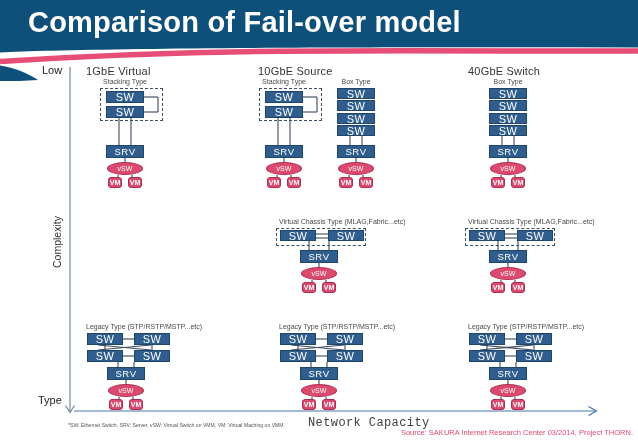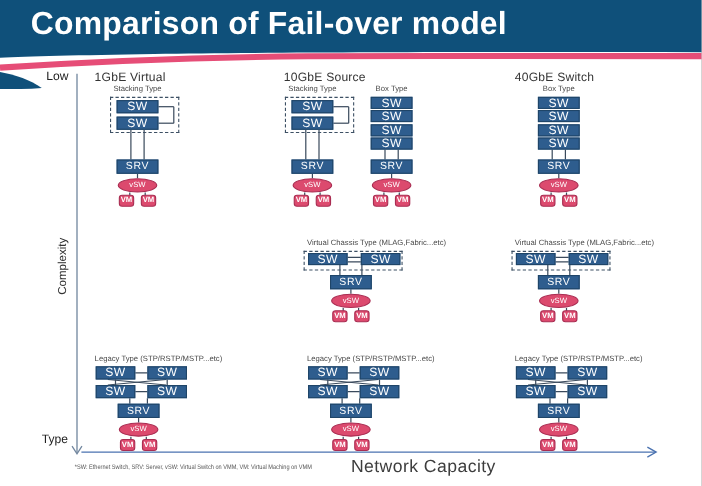--- a/index.html
+++ b/index.html
@@ -11,21 +11,21 @@
   .slide-title{position:absolute;left:28px;top:6px;font-size:29px;font-weight:bold;color:#ffffff;
                letter-spacing:0.2px;white-space:nowrap;}
   .logo{position:absolute;right:10px;top:16px;display:flex;align-items:center;gap:4px;color:#ffffff;}
   .logo-brand{font-size:12px;font-weight:bold;font-style:italic;letter-spacing:0.3px;}
   .logo-suffix{font-size:12px;font-style:italic;margin-left:2px;}
   .col-header{position:absolute;top:65px;font-size:11px;color:#343434;letter-spacing:0.2px;white-space:nowrap;}
   .low-label{position:absolute;left:42px;top:64px;font-size:11px;color:#222;}
   .high-label{position:absolute;left:38px;top:394px;font-size:11px;color:#222;}
   .y-axis-label{position:absolute;left:57px;top:242px;transform:translate(-50%,-50%) rotate(-90deg);
                 font-size:10.5px;color:#333;white-space:nowrap;}
-  .x-axis-label{position:absolute;left:319px;top:416px;font-size:16px;color:#3d3d3d;letter-spacing:0.4px;}
+  .x-axis-label{position:absolute;left:308px;top:416px;font-size:12px;color:#3d3d3d;letter-spacing:0.4px;font-family:Liberation Mono, monospace;}
   .footnote{position:absolute;left:68px;top:422px;font-size:6px;color:#555;white-space:nowrap;
             transform:scaleX(0.85);transform-origin:left top;}
   .source-note{position:absolute;right:5px;top:428px;font-size:7.5px;color:var(--source-text,#e04a6f);white-space:nowrap;}
   .axis-svg,.connector-svg{position:absolute;top:0;left:0;pointer-events:none;}
   .v-axis{stroke:#72879f;stroke-width:1.2;fill:none;}
   .h-axis{stroke:var(--axis-blue,#4a72b0);stroke-width:1.2;fill:none;}
   #diagram-layer{position:absolute;inset:0;}
   .node{position:absolute;display:flex;align-items:center;justify-content:center;
         box-sizing:border-box;color:#fff;white-space:nowrap;}
   .blue{background:var(--node-blue,#2e5d8e);border:1px solid var(--node-blue-border,#1f4568);}
@@ -218,13 +218,14 @@
       <div class="node blue sw" style="left: 516px; top: 333px; width: 36px; height: 12px;">SW</div>
       <div class="node blue sw" style="left: 469px; top: 350px; width: 36px; height: 12px;">SW</div>
       <div class="node blue sw" style="left: 516px; top: 350px; width: 36px; height: 12px;">SW</div>
       <div class="node blue srv" style="left: 489px; top: 367px; width: 38px; height: 13px;">SRV</div>
       <div class="node vsw" style="left: 490px; top: 384px; width: 36px; height: 13px;">vSW</div>
       <div class="node vm" style="left: 491px; top: 399px; width: 14px; height: 11px;">VM</div>
       <div class="node vm" style="left: 511px; top: 399px; width: 14px; height: 11px;">VM</div>
     </div>
 
   <div class="footnote">*SW: Ethernet Switch, SRV: Server, vSW: Virtual Switch on VMM, VM: Virtual Maching on VMM</div>
+  <div class="source-note">Source: SAKURA Internet Research Center 03/2014, Project THORN.</div>
 </div>
 
 </body></html>

